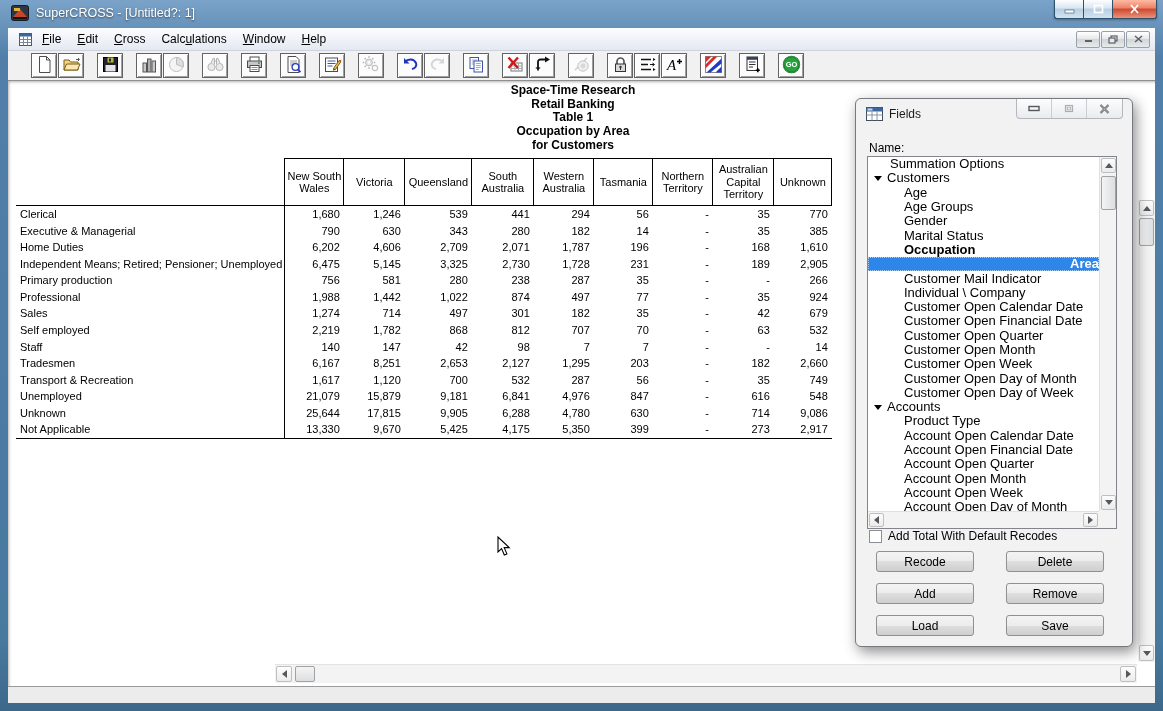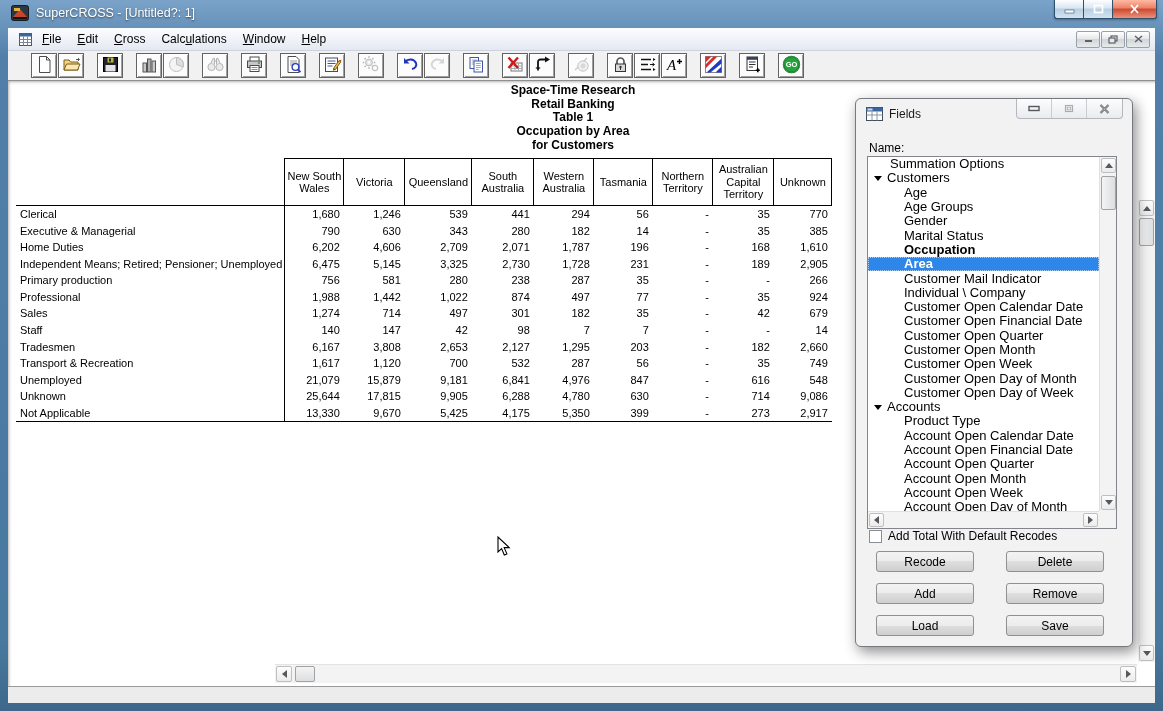--- a/index.html
+++ b/index.html
@@ -476,35 +476,47 @@
           <td>714</td>
           <td>497</td>
           <td>301</td>
           <td>182</td>
           <td>35</td>
           <td>-</td>
           <td>42</td>
           <td>679</td>
         </tr>
         <tr>
+          <th>Self employed</th>
+          <td>2,219</td>
+          <td>1,782</td>
+          <td>868</td>
+          <td>812</td>
+          <td>707</td>
+          <td>70</td>
+          <td>-</td>
+          <td>63</td>
+          <td>532</td>
+        </tr>
+        <tr>
           <th>Staff</th>
           <td>140</td>
           <td>147</td>
           <td>42</td>
           <td>98</td>
           <td>7</td>
           <td>7</td>
           <td>-</td>
           <td>-</td>
           <td>14</td>
         </tr>
         <tr>
           <th>Tradesmen</th>
           <td>6,167</td>
-          <td>3,808</td>
+          <td>8,251</td>
           <td>2,653</td>
           <td>2,127</td>
           <td>1,295</td>
           <td>203</td>
           <td>-</td>
           <td>182</td>
           <td>2,660</td>
         </tr>
         <tr>
           <th>Transport &amp; Recreation</th>
@@ -631,21 +643,21 @@
         </div>
         <div class="tree-row" style="padding-left: 36px;">
           <span>Gender</span>
         </div>
         <div class="tree-row" style="padding-left: 36px;">
           <span>Marital Status</span>
         </div>
         <div class="tree-row bold" style="padding-left: 36px;">
           <span>Occupation</span>
         </div>
-        <div class="tree-row sel bold" style="padding-left: 36px;">
+        <div class="tree-row sel bold" style="padding-left: 36px; justify-content: flex-end;">
           <span>Area</span>
         </div>
         <div class="tree-row" style="padding-left: 36px;">
           <span>Customer Mail Indicator</span>
         </div>
         <div class="tree-row" style="padding-left: 36px;">
           <span>Individual \ Company</span>
         </div>
         <div class="tree-row" style="padding-left: 36px;">
           <span>Customer Open Calendar Date</span>

